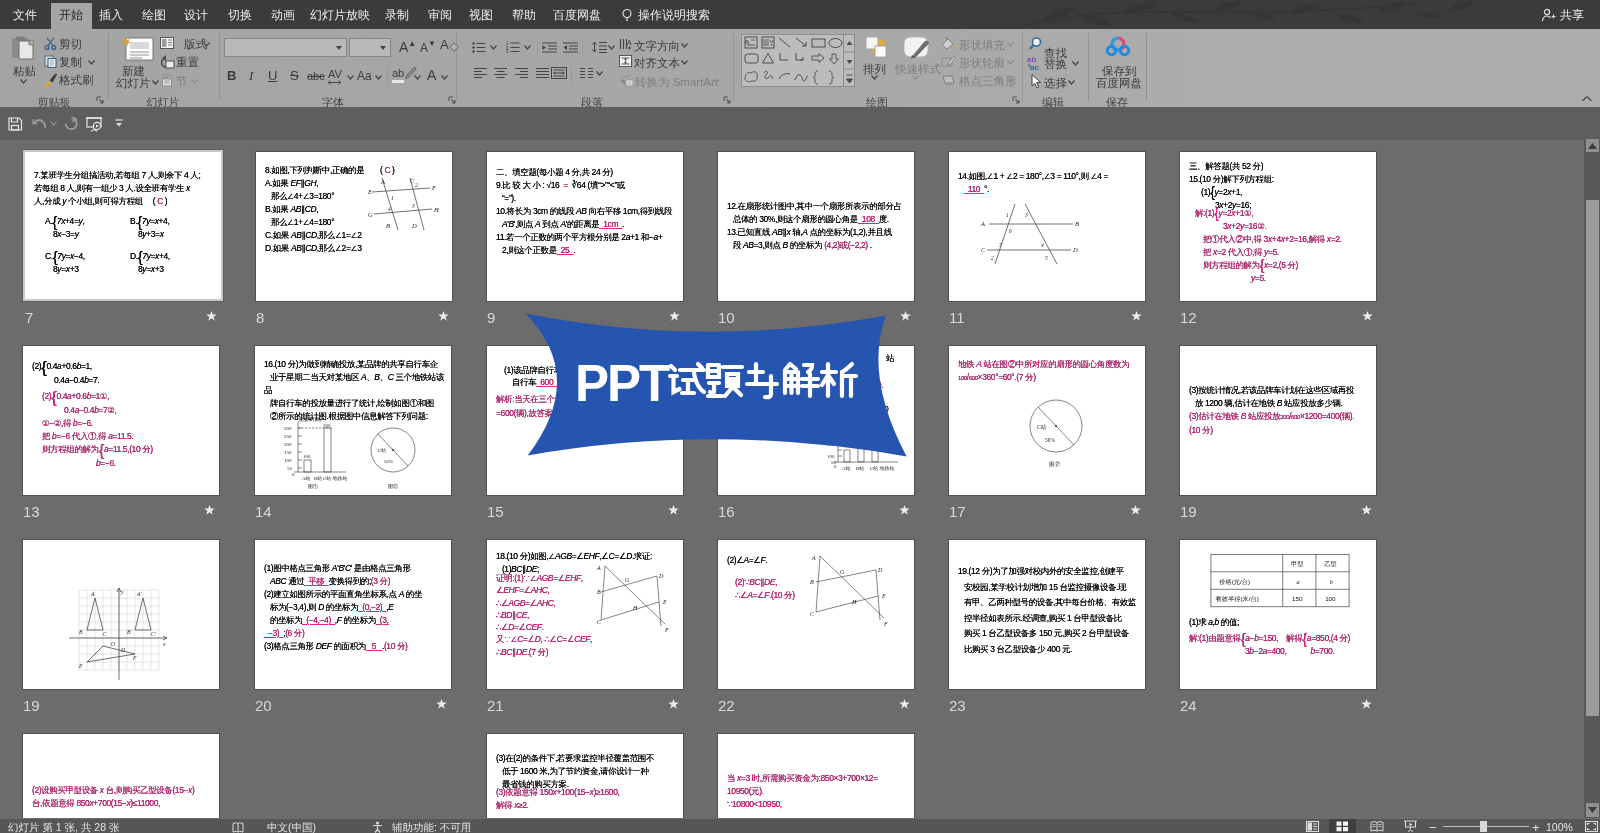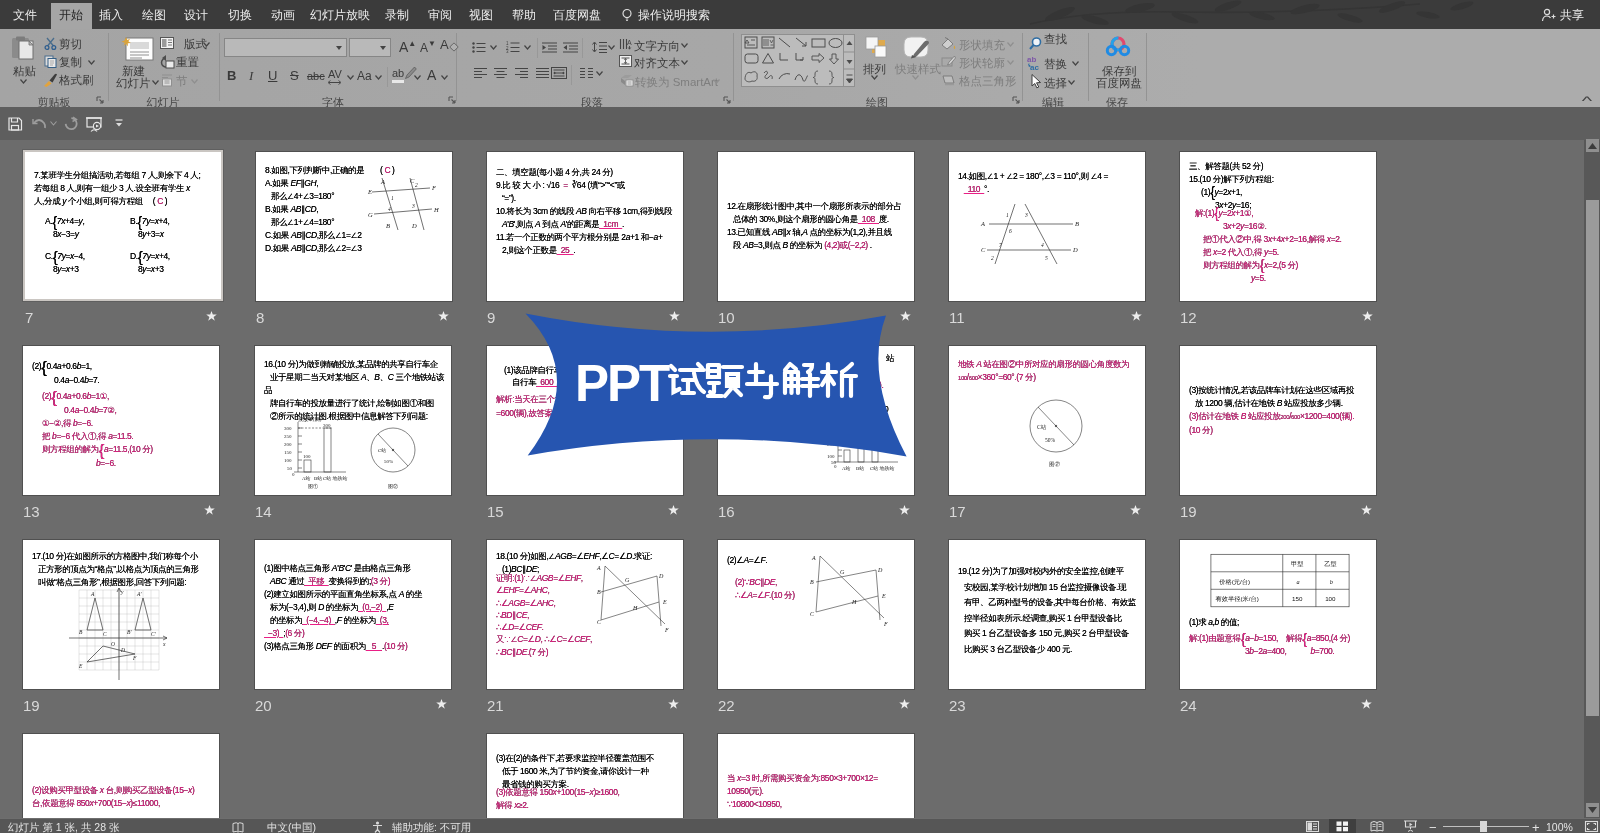--- a/index.html
+++ b/index.html
@@ -375,21 +375,21 @@
       <svg width="8" height="8" style="left:1012px;top:67px" viewBox="0 0 8 8">
           <path d="M1 1 h4 M1 1 v4" stroke="#555" stroke-width="1.1" fill="none"></path>
           <path d="M3.5 3.5 L7 7 M7 7 v-3 M7 7 h-3" stroke="#555" stroke-width="1.1" fill="none"></path>
         </svg>
     </div>
     <div id="g-edit">
       <svg width="13" height="13" style="left:1029px;top:8px" viewBox="0 0 13 13">
           <circle cx="7.5" cy="5" r="4" fill="#eef3f8" stroke="#2e6da3" stroke-width="1.6"></circle>
           <path d="M4.5 8 L1 12" stroke="#2e6da3" stroke-width="2"></path>
         </svg>
-      <div class="rtext" style="left:1044px;top:3px">查找</div>
+      <div class="rtext" style="left:1044px;top:17px">查找</div>
       <svg width="16" height="15" style="left:1027px;top:26px" viewBox="0 0 16 15">
           <text x="0" y="6.5" font-size="8" font-weight="bold" fill="#7e57a8" font-family="Liberation Sans">ab</text>
           <text x="3" y="14.5" font-size="8" font-weight="bold" fill="#2e6da3" font-family="Liberation Sans">ac</text>
           <path d="M2 8.5 q-1.5 2 1 3" fill="none" stroke="#2e6da3" stroke-width=".9"></path>
           <path d="M3.8 11.2 l-2.2.6 .8-2.2" fill="#2e6da3"></path>
         </svg>
       <div class="rtext" style="left:1044px;top:28px">替换</div>
       <svg class="chev" style="left:1072px;top:32px" viewBox="0 0 7 5">
           <path d="M0.5 0.5 L3.5 4 L6.5 0.5" fill="none" stroke="#444" stroke-width="1.2"></path>
         </svg>
@@ -617,21 +617,20 @@
     <div class="num" style="left:255px;top:363px">14</div>
     <div class="num" style="left:487px;top:363px">15</div>
       <div class="star" style="left:668px;top:365px"></div>
     <div class="num" style="left:718px;top:363px">16</div>
       <div class="star" style="left:899px;top:365px"></div>
     <div class="num" style="left:949px;top:363px">17</div>
       <div class="star" style="left:1130px;top:365px"></div>
     <div class="num" style="left:1180px;top:363px">19</div>
       <div class="star" style="left:1361px;top:365px"></div>
     <div class="sl" style="left:23px;top:400px">
-      <div class="sc" style="top:10px;width:186px">17.(10 分)在如图所示的方格图中,我们称每个小<br>&nbsp;&nbsp;&nbsp;正方形的顶点为“格点”,以格点为顶点的三角形<br>&nbsp;&nbsp;&nbsp;叫做“格点三角形”,根据图形,回答下列问题:</div>
       <svg width="104" height="96" style="left:44px;top:46px" viewBox="0 0 104 96" font-size="5.5" font-family="Liberation Serif" font-style="italic">
           <g stroke="#bbb" stroke-width=".4">
             <path d="M12 4 h80 M12 12 h80 M12 20 h80 M12 28 h80 M12 36 h80 M12 44 h80 M12 52 h80 M12 60 h80 M12 68 h80 M12 76 h80 M12 84 h80"></path>
             <path d="M12 4 v80 M20 4 v80 M28 4 v80 M36 4 v80 M44 4 v80 M52 4 v80 M60 4 v80 M68 4 v80 M76 4 v80 M84 4 v80 M92 4 v80"></path>
           </g>
           <g stroke="#333" stroke-width=".7" fill="none">
             <path d="M2 52 h98 M100 52 l-4-2 M100 52 l-4 2"></path>
             <path d="M52 2 v92 M52 2 l-2 4 M52 2 l2 4"></path>
             <path d="M28 12 L20 44 L36 44 Z"></path>
             <path d="M76 12 L68 44 L84 44 Z"></path>

